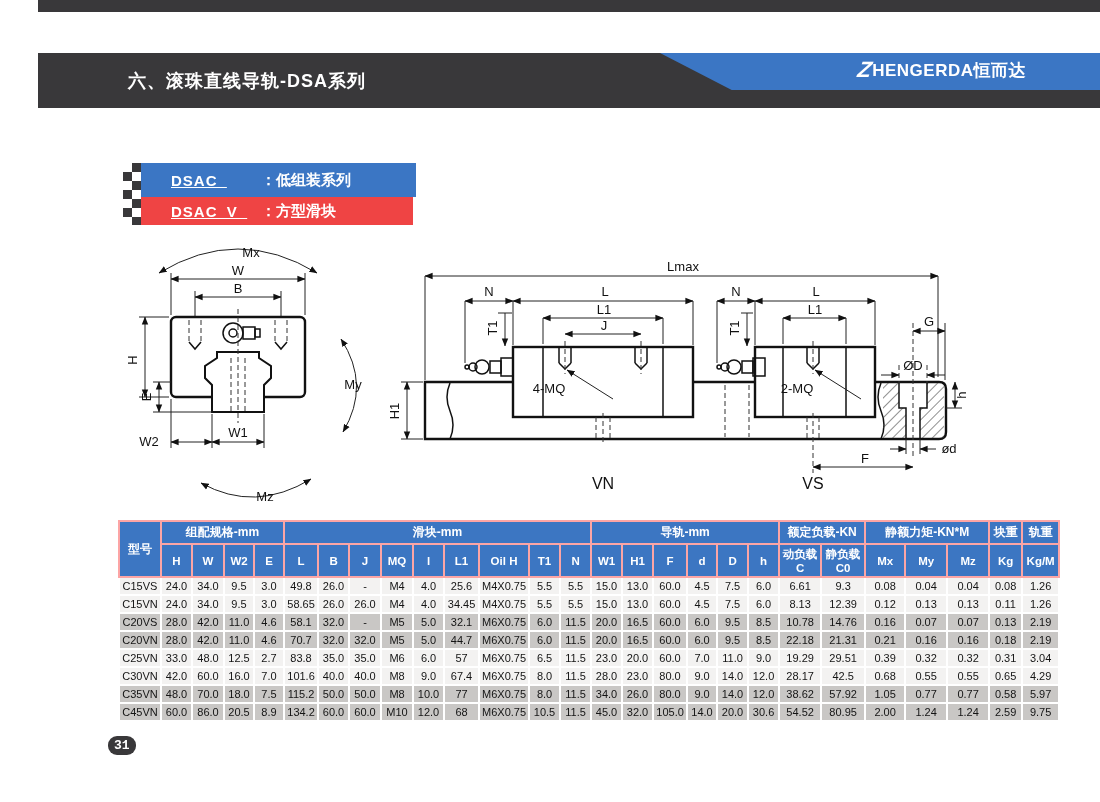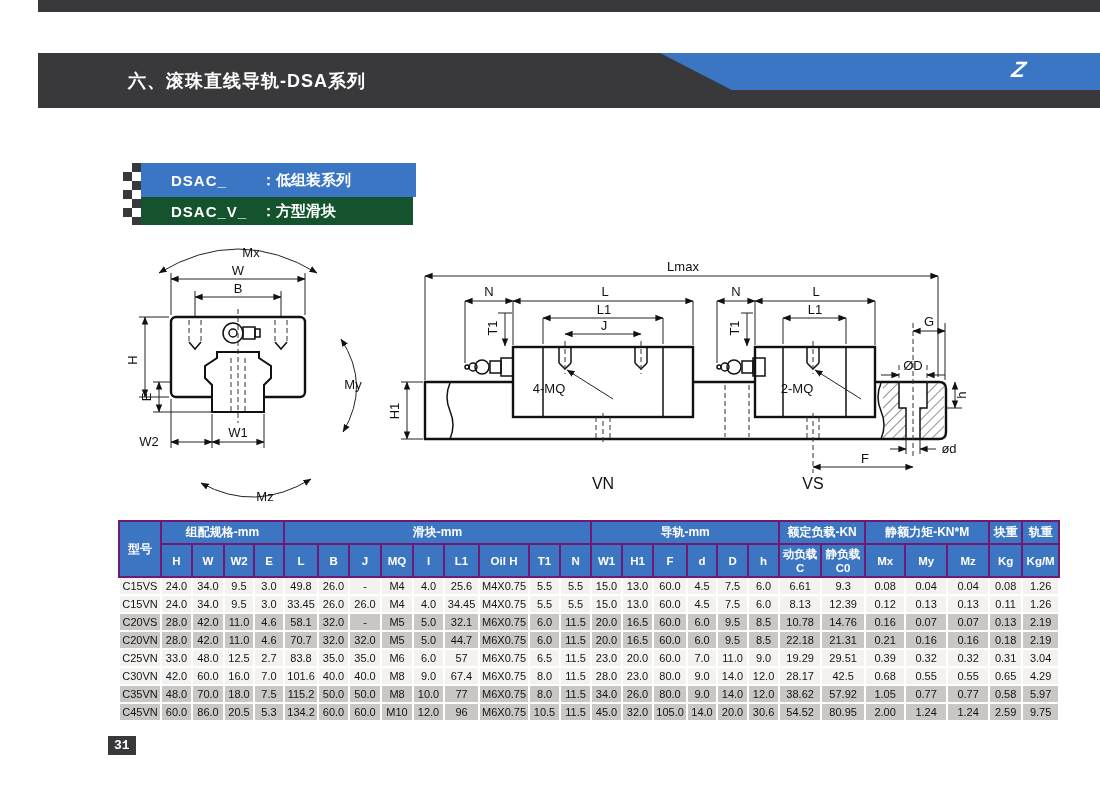--- a/index.html
+++ b/index.html
@@ -11,53 +11,54 @@
              clip-path:polygon(0 0,100% 0,100% 100%,15% 100%);}
   .band-title{position:absolute;left:90px;top:50%;transform:translateY(-50%);margin:0;color:#fff;
               font-size:18px;font-weight:bold;letter-spacing:1px;}
   .logo{position:absolute;top:4px;right:112px;display:flex;align-items:center;color:#fff;}
   .logo-z{font-size:22px;font-weight:bold;font-style:italic;transform:skewX(-10deg);margin-right:1px;}
   .logo-text{font-size:17px;font-weight:bold;letter-spacing:.5px;}
   .series{position:absolute;left:85px;top:163px;display:flex;}
   .checker{width:18px;height:62px;background:repeating-conic-gradient(#39383a 0% 25%,#ffffff 0% 50%) 0 0/18px 18px;}
   .series-bars{display:flex;flex-direction:column;}
   .bar{display:flex;align-items:center;color:#fff;font-weight:bold;font-size:15px;padding-left:30px;}
-  .bar .code{width:90px;letter-spacing:1px;}
+  .bar .code{width:90px;letter-spacing:1px;text-decoration:underline;}
   .bar-blue{background:#3b76c4;height:34px;width:245px;}
-  .bar-dark{background:#14532d;height:28px;width:242px;}
+  .bar-dark{background:#ef4444;height:28px;width:242px;}
   .drawing{position:absolute;left:75px;top:227px;}
   .o{fill:#fff;stroke:#111;stroke-width:2.4;}
   .o2{fill:#fff;stroke:#111;stroke-width:2;}
   .l{stroke:#111;stroke-width:1.5;fill:none;}
   .d{stroke:#222;stroke-width:1;fill:none;}
   .ds{stroke:#333;stroke-width:1;stroke-dasharray:5 3;fill:none;}
   .t{font:13px "Liberation Sans",sans-serif;fill:#111;text-anchor:middle;}
   .tb{font:16px "Liberation Sans",sans-serif;fill:#111;text-anchor:middle;}
   .spec-table{position:absolute;left:80px;top:520px;width:942px;border-collapse:collapse;
               table-layout:fixed;font-size:11px;}
-  .spec-table th{background:#3c76c2;color:#fff;font-weight:bold;border:2px solid #701a75;
+  .spec-table th{background:#3c76c2;color:#fff;font-weight:bold;border:2px solid #fca5a5;
                  padding:2px 0;font-size:12px;text-align:center;}
   .spec-table .sub th{font-size:11.5px;padding:2px 0;}
   .spec-table td{text-align:center;border:2px solid #fff;padding:2px 0;color:#141414;white-space:nowrap;}
   .spec-table tr.light td{background:#f3f2f1;}
   .spec-table tr.dark td{background:#c9c7c5;}
   .page-badge{position:absolute;left:70px;top:736px;background:#39383a;color:#fff;font-weight:bold;
-              font-size:13px;padding:2px 6px;font-family:"Liberation Mono","DejaVu Sans Mono",monospace;}
+              font-size:13px;padding:2px 6px;font-family:"Liberation Mono","DejaVu Sans Mono",monospace;border-radius:9px;}
 </style>
 </head>
 <body>
 
 <div class="page">
   <div class="top-strip"></div>
 
   <header class="band">
     <div class="band-blue"></div>
     <h1 class="band-title">六、滚珠直线导轨-DSA系列</h1>
     <div class="logo">
       <span class="logo-z">Z</span>
+      <span class="logo-text">HENGERDA恒而达</span>
     </div>
   </header>
 
   <section class="series">
     <div class="checker"></div>
     <div class="series-bars">
       <div class="bar bar-blue">
         <span class="code">DSAC_</span>
         <span>：低组装系列</span>
       </div>
@@ -342,21 +343,21 @@
           <td>0.04</td>
           <td>0.08</td>
           <td>1.26</td>
         </tr>
         <tr class="light">
           <td>C15VN</td>
           <td>24.0</td>
           <td>34.0</td>
           <td>9.5</td>
           <td>3.0</td>
-          <td>33.45</td>
+          <td>58.65</td>
           <td>26.0</td>
           <td>26.0</td>
           <td>M4</td>
           <td>4.0</td>
           <td>34.45</td>
           <td>M4X0.75</td>
           <td>5.5</td>
           <td>5.5</td>
           <td>15.0</td>
           <td>13.0</td>
@@ -515,27 +516,27 @@
           <td>0.77</td>
           <td>0.77</td>
           <td>0.58</td>
           <td>5.97</td>
         </tr>
         <tr class="dark">
           <td>C45VN</td>
           <td>60.0</td>
           <td>86.0</td>
           <td>20.5</td>
-          <td>5.3</td>
+          <td>8.9</td>
           <td>134.2</td>
           <td>60.0</td>
           <td>60.0</td>
           <td>M10</td>
           <td>12.0</td>
-          <td>96</td>
+          <td>68</td>
           <td>M6X0.75</td>
           <td>10.5</td>
           <td>11.5</td>
           <td>45.0</td>
           <td>32.0</td>
           <td>105.0</td>
           <td>14.0</td>
           <td>20.0</td>
           <td>30.6</td>
           <td>54.52</td>

